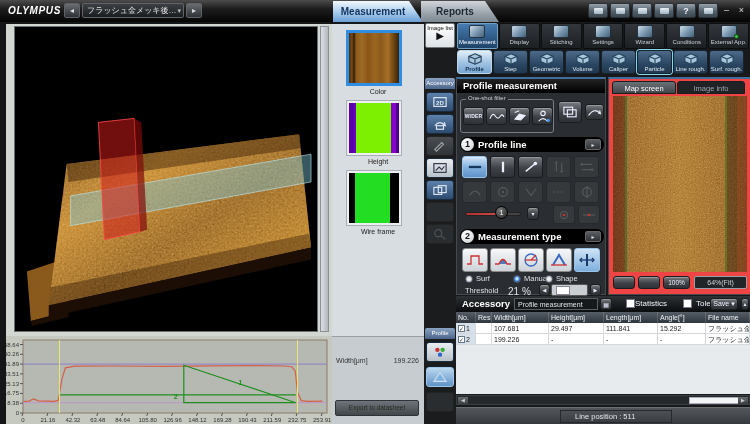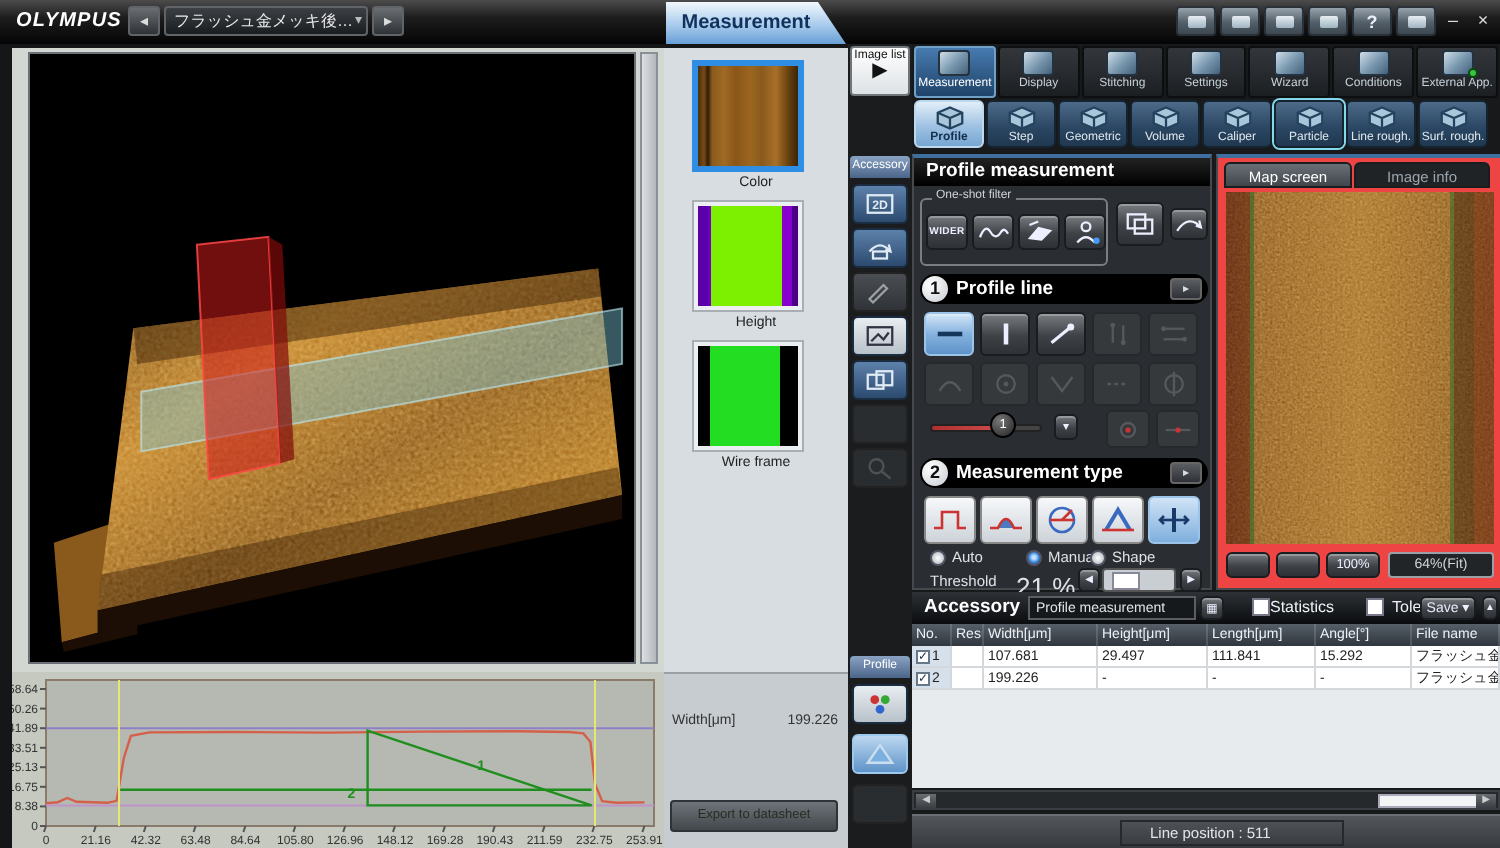--- a/index.html
+++ b/index.html
@@ -108,21 +108,21 @@
 #type-row{position:absolute;left:5px;top:169px;display:flex;gap:2px}
 .tbtn{width:26px;height:24px;background:linear-gradient(#f6f8fa,#cdd3d9);border:1px solid #888;border-radius:3px;display:flex;align-items:center;justify-content:center}
 .tbtn.active{background:linear-gradient(#cfe3f6,#7fafdd);border-color:#9cc4e8}
 .tbtn svg{width:20px;height:16px}
 #radio-row{position:absolute;left:0;top:195px;width:150px;height:10px}
 .radio{position:absolute;display:flex;align-items:center;gap:3px}
 .rdot{width:8px;height:8px;border-radius:50%;background:radial-gradient(#fff,#aab2b8);border:1px solid #556}
 .radio.checked .rdot{background:radial-gradient(circle at 50% 45%,#bfe0ff 20%,#2f7fd4 60%,#1a4f90)}
 .radio .rl{font-size:7.5px;color:#dde2e6}
 #threshold-label{position:absolute;left:8px;top:207px;font-size:7.5px;color:#dde2e6}
-#threshold-value{position:absolute;left:51px;top:207px;font-size:13px;color:#dde2e6}
+#threshold-value{position:absolute;left:51px;top:207px;font-size:10px;color:#dde2e6}
 .spinbtn{position:absolute;top:205px;width:11px;height:12px;font-size:5px}
 #spin-track{position:absolute;left:94px;top:205px;width:37px;height:12px;background:#c9ced2;border:1px solid #555;border-radius:2px}
 #spin-track .thumb{position:absolute;left:4px;top:1px;width:14px;height:9px;background:#fff;border:1px solid #889}
 
 
 #map-panel{position:absolute;left:608px;top:77px;width:154px;height:218px;background:#ef4444;border:1px solid #46494d;border-top:2px solid #3f6f9f}
 .maptab{position:absolute;top:2px;height:13px;font-size:7.5px;line-height:13px;text-align:center;border:1px solid #1a1d20;border-radius:3px 3px 0 0}
 #maptab-0{left:3px;width:64px;background:linear-gradient(#6a7076,#41464b);color:#fff}
 #maptab-1{left:68px;width:68px;background:#202326;color:#9aa4ac}
 #map-img{position:absolute;left:4px;top:17px;width:134px;height:176px}
@@ -166,20 +166,21 @@
 <body>
 
 <div id="app">
 
   <div id="titlebar">
     <span id="logo">OLYMPUS</span>
     <div class="navbtn" style="left:64px">◂</div>
     <div id="file-combo"><span>フラッシュ金メッキ後…</span><span class="dd">▾</span></div>
     <div class="navbtn" style="left:186px">▸</div>
     <div class="tab" id="tab-measurement">Measurement</div>
+    <div class="tab" id="tab-reports">Reports</div>
     <div id="winbtns">
         <div class="winbtn" style="left: 588px;">
           <div class="gl"></div>
         </div>
         <div class="winbtn" style="left: 610px;">
           <div class="gl"></div>
         </div>
         <div class="winbtn" style="left: 632px;">
           <div class="gl"></div>
         </div>
@@ -595,21 +596,21 @@
           <svg viewBox="0 0 20 16" class="ic">
             <line x1="10" y1="2" x2="10" y2="14" stroke="#1a3a6a" stroke-width="2"></line>
             <line x1="3" y1="8" x2="17" y2="8" stroke="#1a3a6a"></line>
             <path d="M5,6 L3,8 L5,10 M15,6 L17,8 L15,10" stroke="#1a3a6a"></path>
           </svg>
         </div>
       </div>
     <div id="radio-row">
         <div class="radio" style="left: 8px;">
           <span class="rdot"></span>
-          <span class="rl">Auto</span>
+          <span class="rl">Surf</span>
         </div>
         <div class="radio checked" style="left: 56px;">
           <span class="rdot"></span>
           <span class="rl">Manual</span>
         </div>
         <div class="radio" style="left: 88px;">
           <span class="rdot"></span>
           <span class="rl">Shape</span>
         </div>
       </div>

